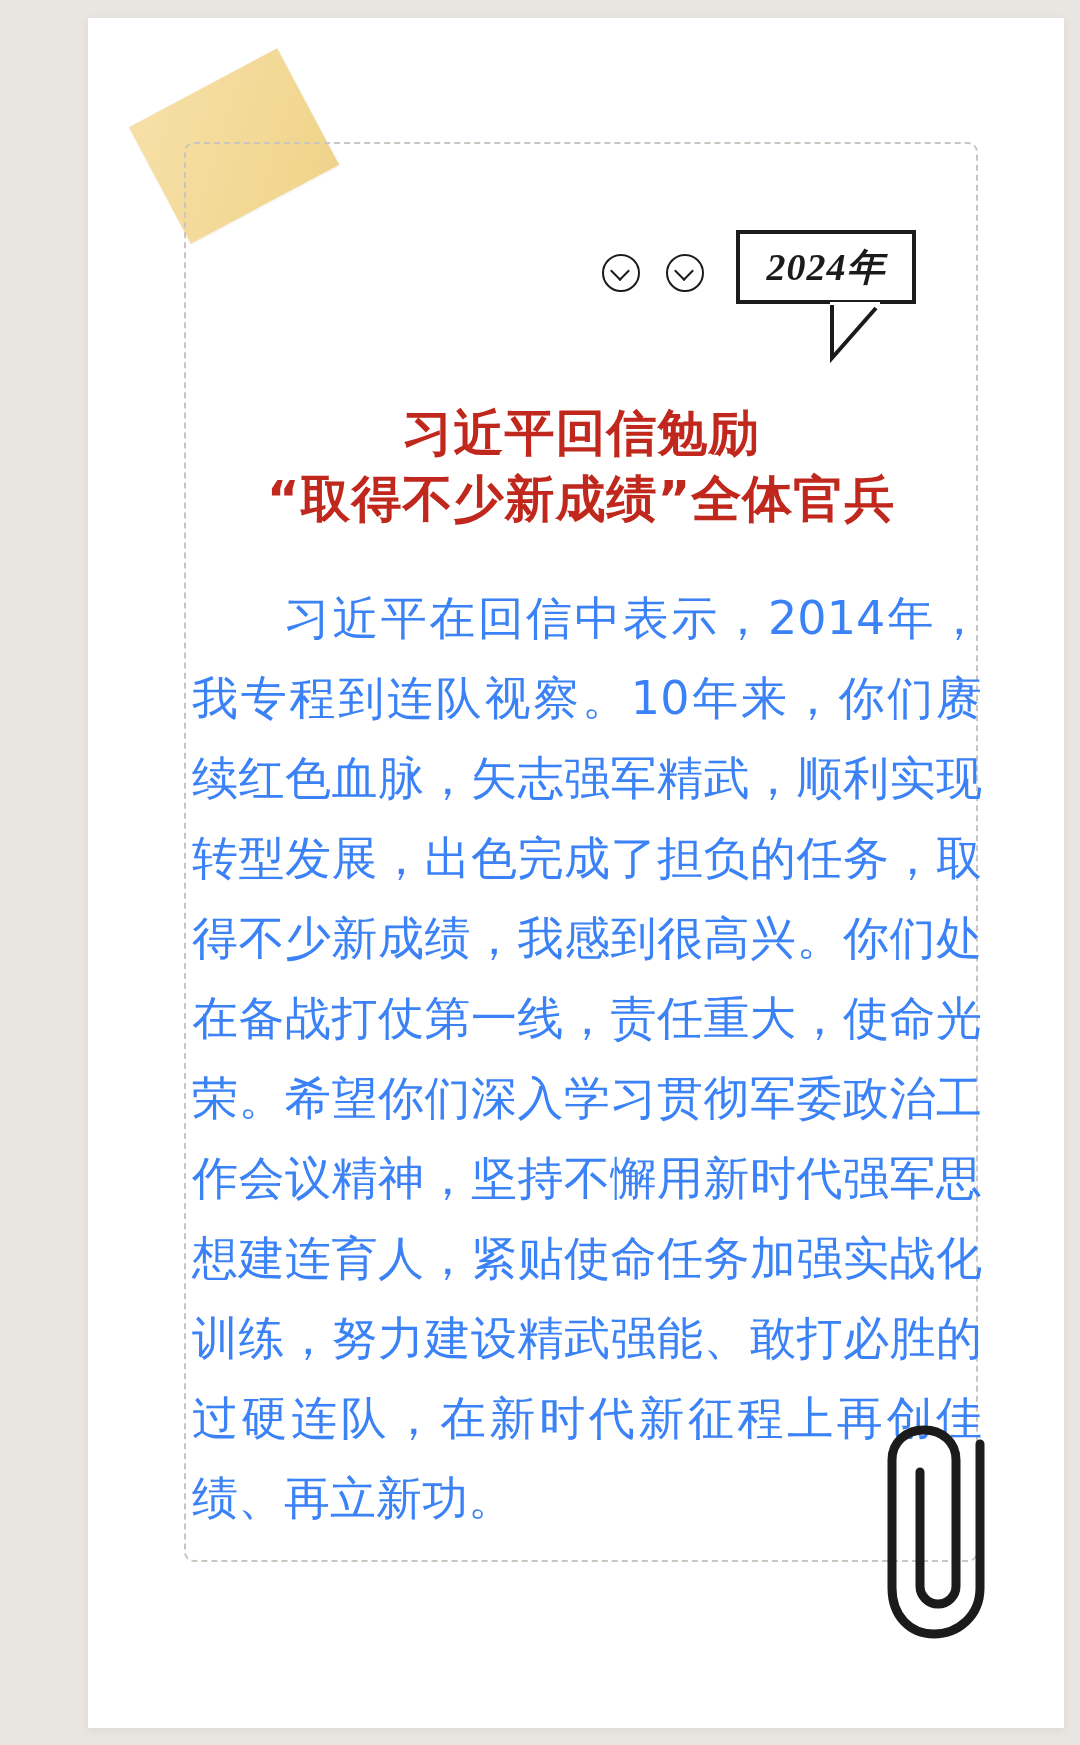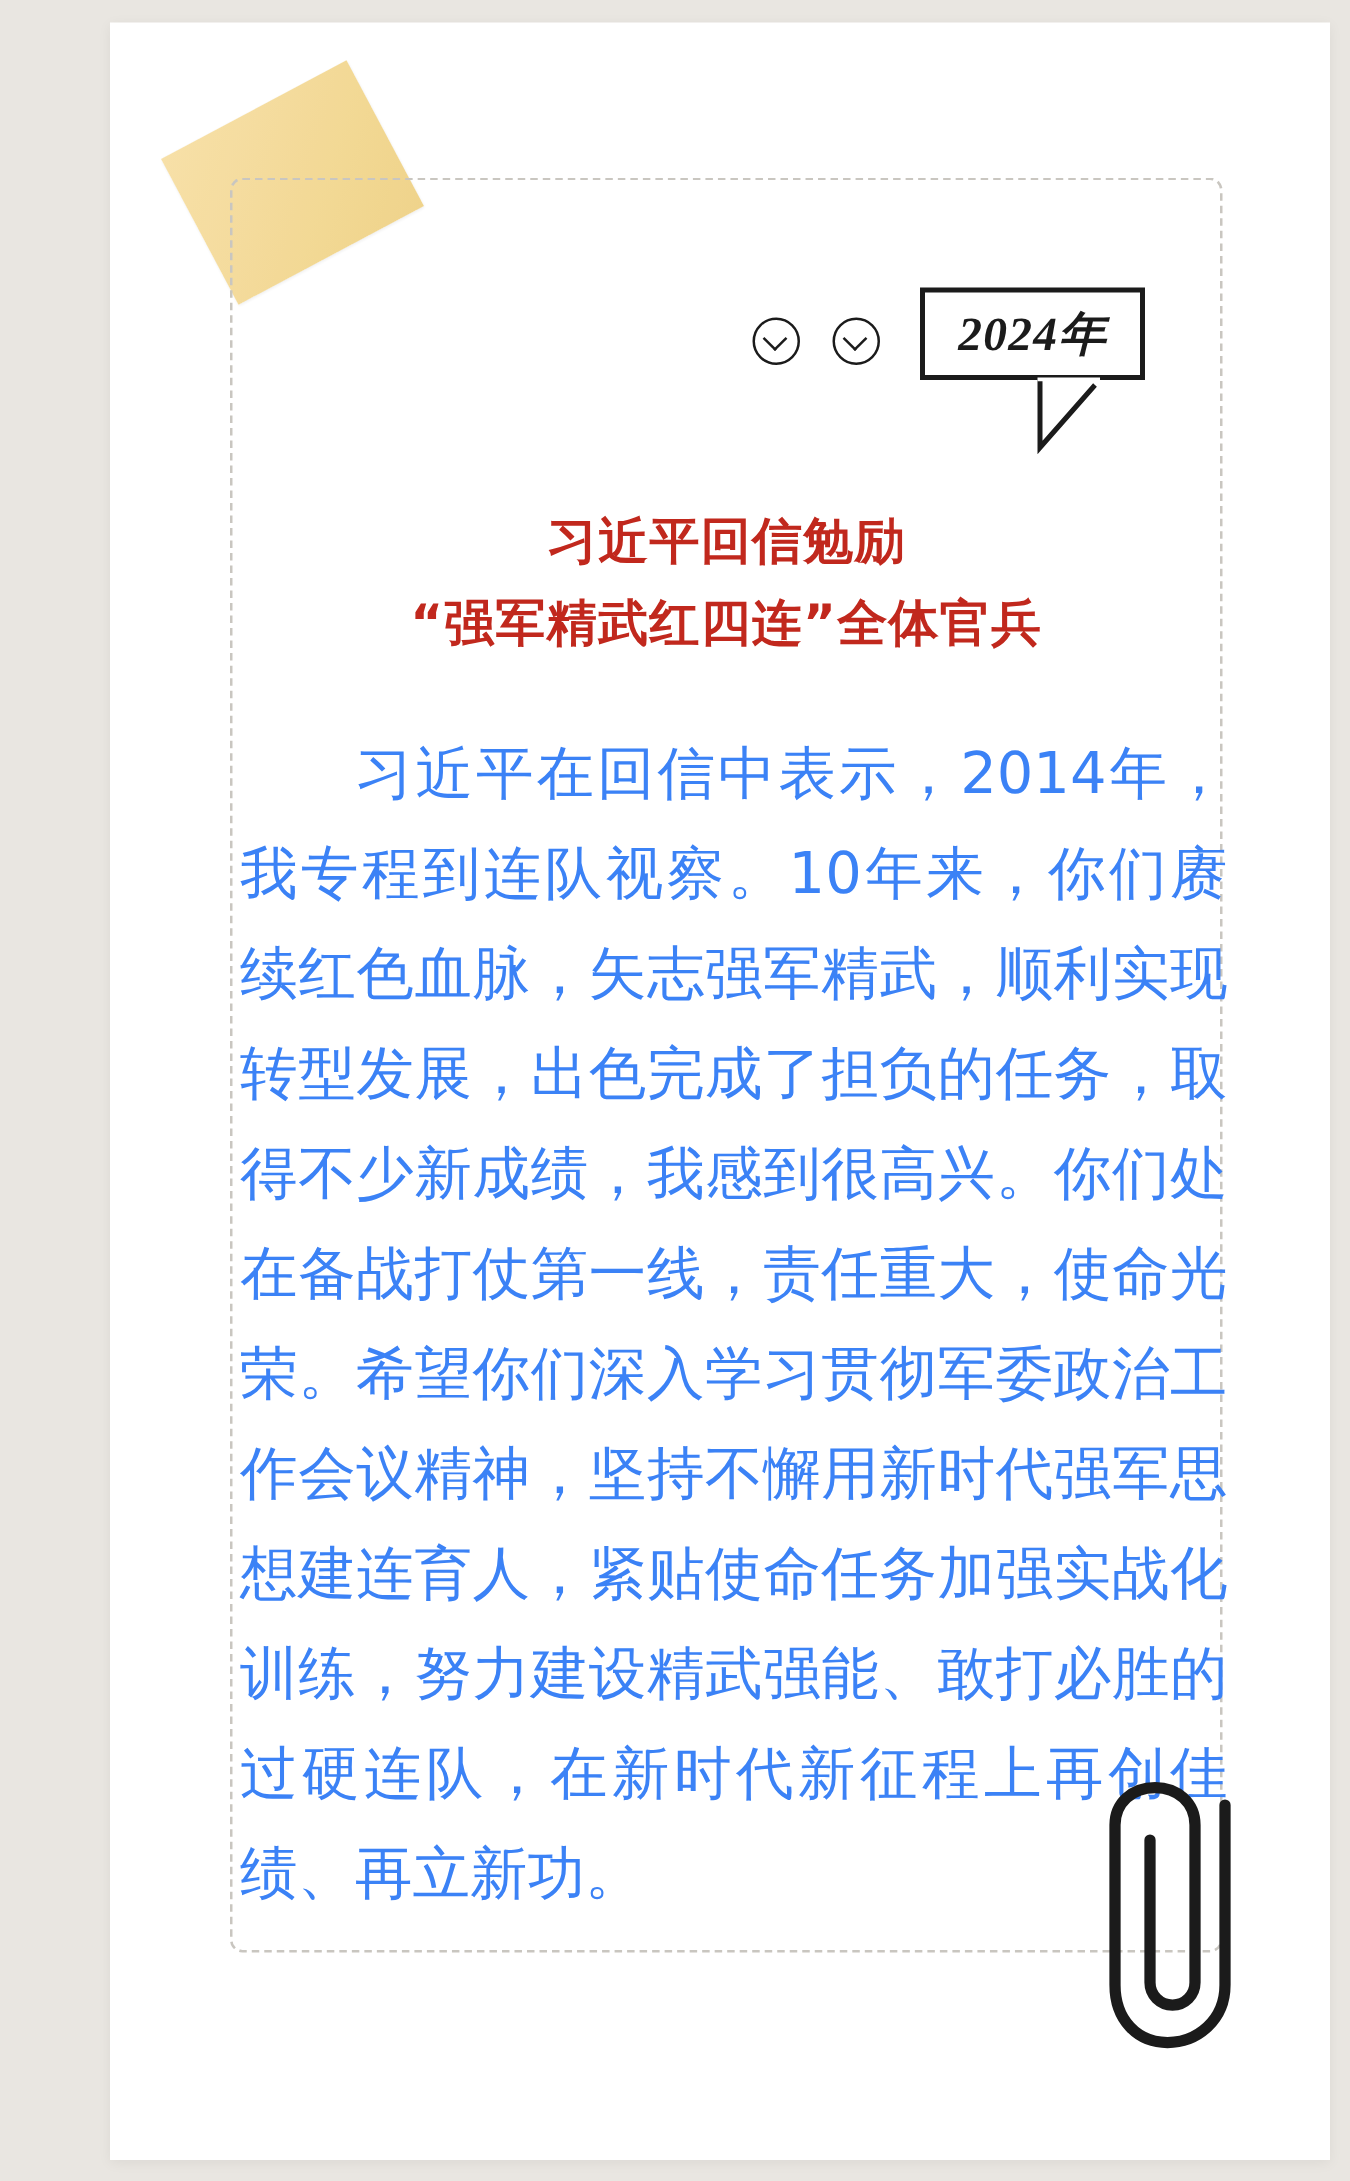--- a/index.html
+++ b/index.html
@@ -125,21 +125,21 @@
     position: absolute;
     left: 96px;
     top: 382px;
     width: 794px;
     text-align: center;
     color: #c1281d;
   }
   .title-line {
     font-family: "DejaVu Sans", "Liberation Sans", sans-serif;
     font-weight: 700;
-    font-size: 40px;
+    font-size: 50px;
     line-height: 66px;
     letter-spacing: 1px;
   }
 
   
   .body-text {
     position: absolute;
     left: 104px;
     top: 560px;
     width: 790px;
@@ -182,21 +182,21 @@
       <div class="bubble-tail">
         <svg width="70" height="62" viewBox="0 0 70 62" fill="none" xmlns="http://www.w3.org/2000/svg">
           <path d="M4 2 L4 56 L48 6" stroke="#1b1b1b" stroke-width="4" fill="#ffffff" stroke-linejoin="miter"></path>
           <path d="M2 0 L52 0" stroke="#ffffff" stroke-width="6"></path>
         </svg>
       </div>
     </div>
 
     <div class="title-block">
       <div class="title-line">习近平回信勉励</div>
-      <div class="title-line">“强军精武红四连”全体官兵</div>
+      <div class="title-line">“取得不少新成绩”全体官兵</div>
     </div>
 
     <div class="body-text">习近平在回信中表示，2014年，我专程到连队视察。10年来，你们赓续红色血脉，矢志强军精武，顺利实现转型发展，出色完成了担负的任务，取得不少新成绩，我感到很高兴。你们处在备战打仗第一线，责任重大，使命光荣。希望你们深入学习贯彻军委政治工作会议精神，坚持不懈用新时代强军思想建连育人，紧贴使命任务加强实战化训练，努力建设精武强能、敢打必胜的过硬连队，在新时代新征程上再创佳绩、再立新功。</div>
 
     <div class="paperclip">
       <svg width="140" height="230" viewBox="0 0 140 230" fill="none" xmlns="http://www.w3.org/2000/svg">
         <path d="M100 24 L100 168 C100 196 78 214 54 214 C30 214 12 196 12 168 L12 40 C12 22 26 10 44 10 C62 10 76 22 76 40 L76 166 C76 176 68 184 58 184 C48 184 40 176 40 166 L40 52" stroke="#1b1b1b" stroke-width="9" stroke-linecap="round" stroke-linejoin="round" fill="none"></path>
       </svg>
     </div>
 

